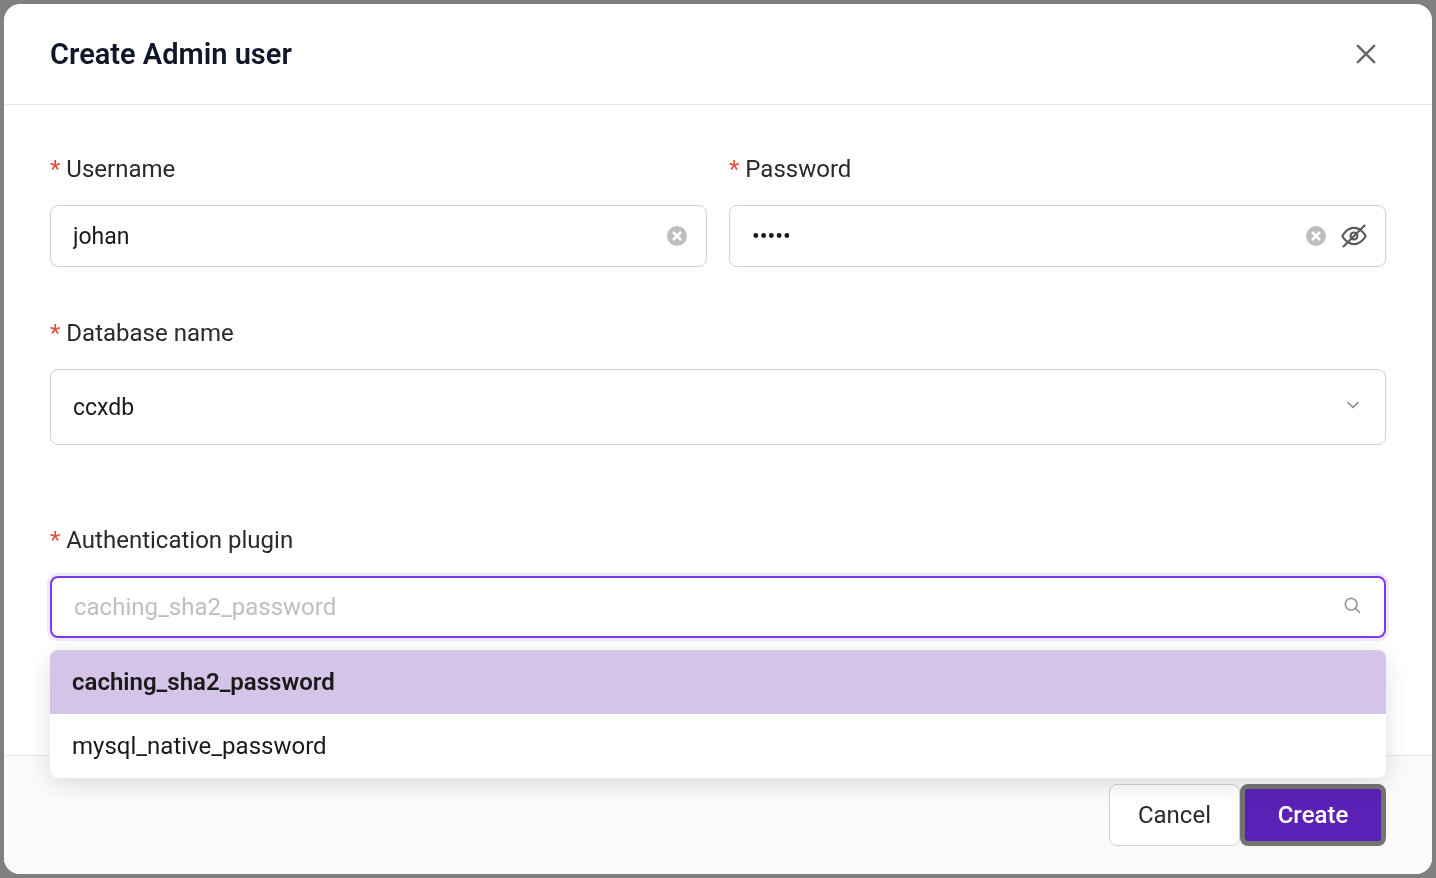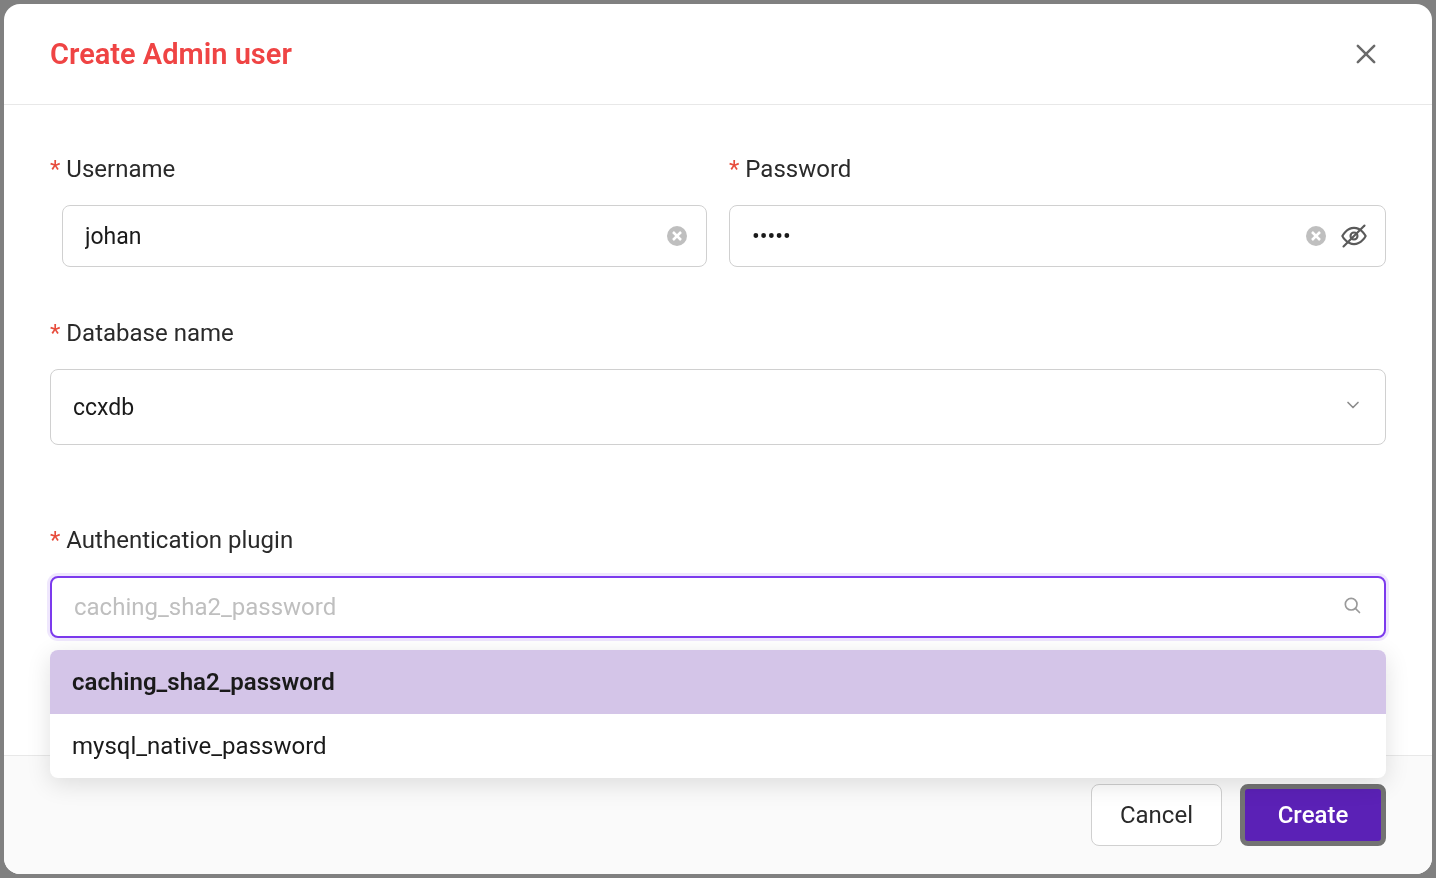--- a/index.html
+++ b/index.html
@@ -29,21 +29,21 @@
     .modal-header {
       display: flex;
       align-items: center;
       justify-content: space-between;
       padding: 30px 46px;
       border-bottom: 1px solid #e8e8e8;
     }
     .modal-title {
       font-size: 29px;
       font-weight: 600;
-      color: #ef4444;
+      color: #0f172a;
     }
     .close-btn {
       width: 40px;
       height: 40px;
       display: flex;
       align-items: center;
       justify-content: center;
       cursor: pointer;
       color: #6b6b6b;
     }
@@ -91,21 +91,20 @@
       height: 62px;
       padding: 0 22px;
       font-size: 23px;
       color: #1a1a1a;
       border: 1px solid #d0d0d0;
       border-radius: 8px;
       outline: none;
       font-family: inherit;
     }
     .text-input.with-clear {
-      margin-left: 12px;
     }
     .text-input.with-clear-eye {
       padding-right: 100px;
     }
     .clear-icon {
       position: absolute;
       right: 20px;
       top: 50%;
       transform: translateY(-50%);
       width: 20px;
@@ -210,21 +209,20 @@
     }
     .dropdown-option.selected {
       background: #d4c5e8;
       font-weight: 600;
     }
     .modal-footer {
       border-top: 1px solid #e8e8e8;
       padding: 28px 46px;
       display: flex;
       justify-content: flex-end;
-      gap: 18px;
       background: #fafafa;
     }
     .btn {
       height: 62px;
       padding: 0 28px;
       font-size: 24px;
       border-radius: 8px;
       cursor: pointer;
       font-family: inherit;
       display: flex;

